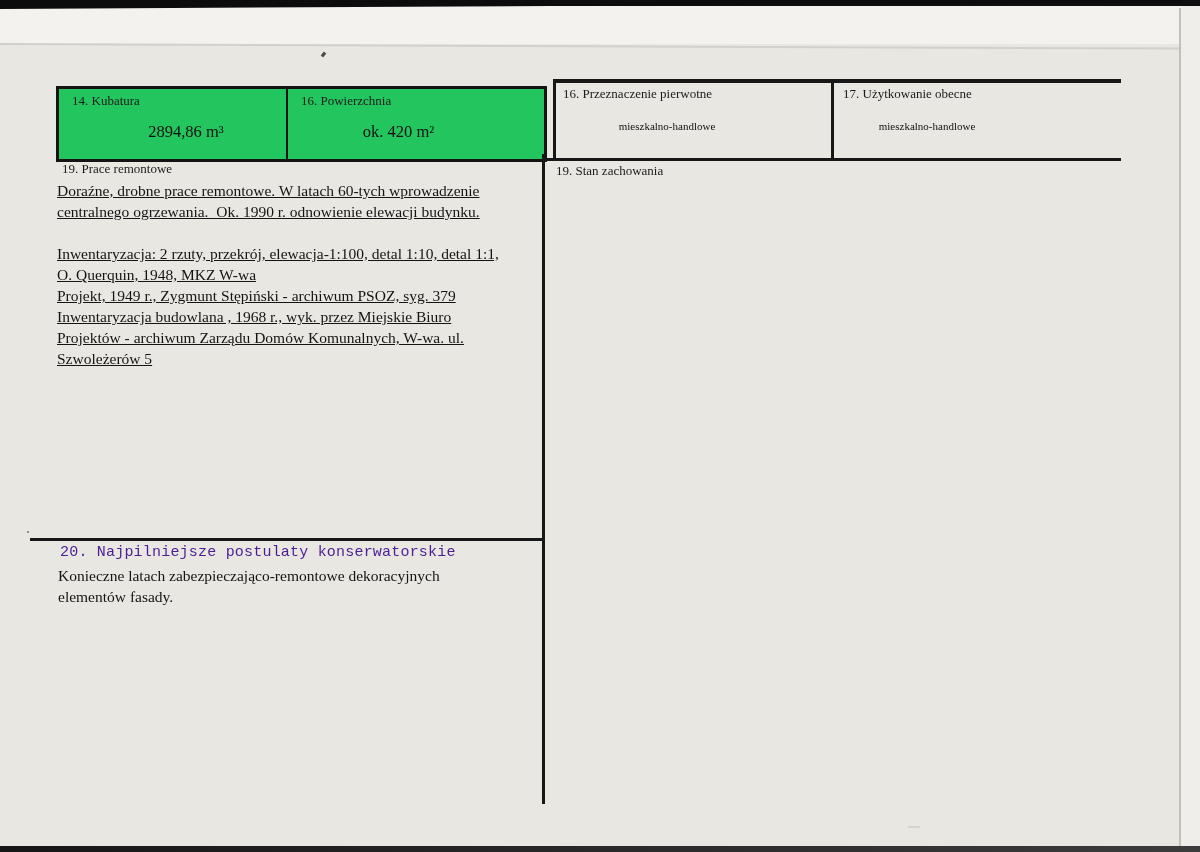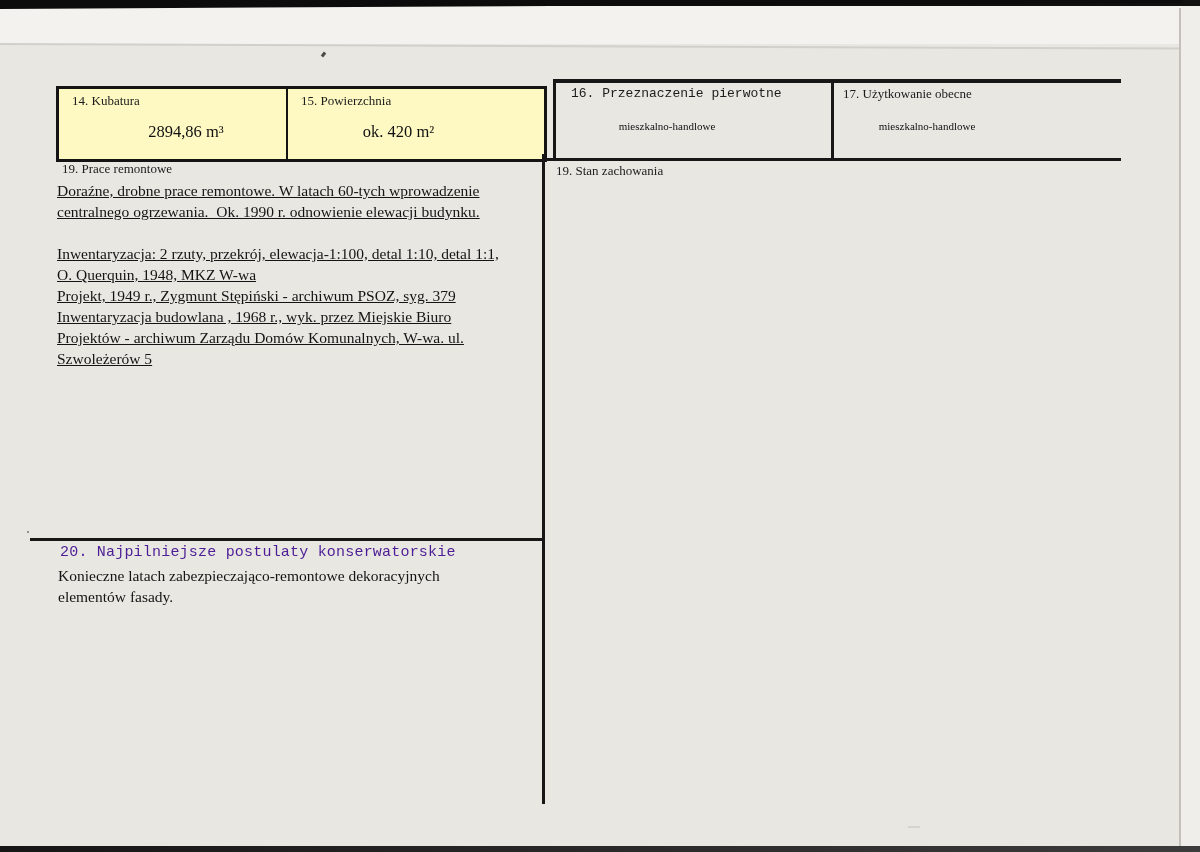--- a/index.html
+++ b/index.html
@@ -31,21 +31,21 @@
   }
   .rightedge{
     position:absolute;left:1179px;top:8px;width:2px;height:838px;background:#c3c0bb;
   }
   .rightstrip{
     position:absolute;left:1181px;top:6px;width:19px;height:840px;background:#efeeea;
   }
   .line{position:absolute;background:#171717;}
   .boxA{
     position:absolute;left:56px;top:80px;width:485px;height:70px;
-    border:3px solid #141414;background:#fef9c3;display:flex;
+    border:3px solid #141414;background:#22c55e;display:flex;
   }
   .cellA{position:relative;height:100%;}
   .cell14{width:227px;}
   .cell15{flex:1;border-left:2.5px solid #141414;}
   .label{
     position:absolute;font-size:13px;line-height:15px;color:#1b1b1b;
     white-space:nowrap;
   }
   .boxA .label{left:13px;top:4px;}
   .value{
@@ -73,32 +73,32 @@
 <div id="paper">
   <div class="topband"></div>
   <div class="bandedge"></div>
 
   <div class="boxA">
     <div class="cellA cell14">
       <div class="label">14. Kubatura</div>
       <div class="value v14">2894,86 m³</div>
     </div>
     <div class="cellA cell15">
-      <div class="label">15. Powierzchnia</div>
+      <div class="label">16. Powierzchnia</div>
       <div class="value v15">ok. 420 m²</div>
     </div>
   </div>
 
   <div class="line" style="left:553px;top:73px;width:568px;height:3.5px;"></div>
   <div class="line" style="left:544px;top:152px;width:577px;height:2.5px;"></div>
   <div class="line" style="left:553px;top:73px;width:2.5px;height:81px;"></div>
   <div class="line" style="left:831px;top:73px;width:2.5px;height:81px;"></div>
 
   <div class="cellB" style="left:553px;width:278px;">
-    <div class="labelB" style="left:18px;top:6px;font-family:Liberation Mono, monospace;">16. Przeznaczenie pierwotne</div>
+    <div class="labelB" style="left:10px;top:6px;">16. Przeznaczenie pierwotne</div>
     <div class="valueB" style="left:0;right:0;top:40px;padding-right:50px;">mieszkalno-handlowe</div>
   </div>
   <div class="cellB" style="left:833px;width:288px;">
     <div class="labelB" style="left:10px;top:6px;">17. Użytkowanie obecne</div>
     <div class="valueB" style="left:0;right:0;top:40px;padding-right:100px;">mieszkalno-handlowe</div>
   </div>
 
   <div class="line" style="left:542px;top:148px;width:2.5px;height:650px;"></div>
 
   <div class="label" style="left:62px;top:155px;">19. Prace remontowe</div>

